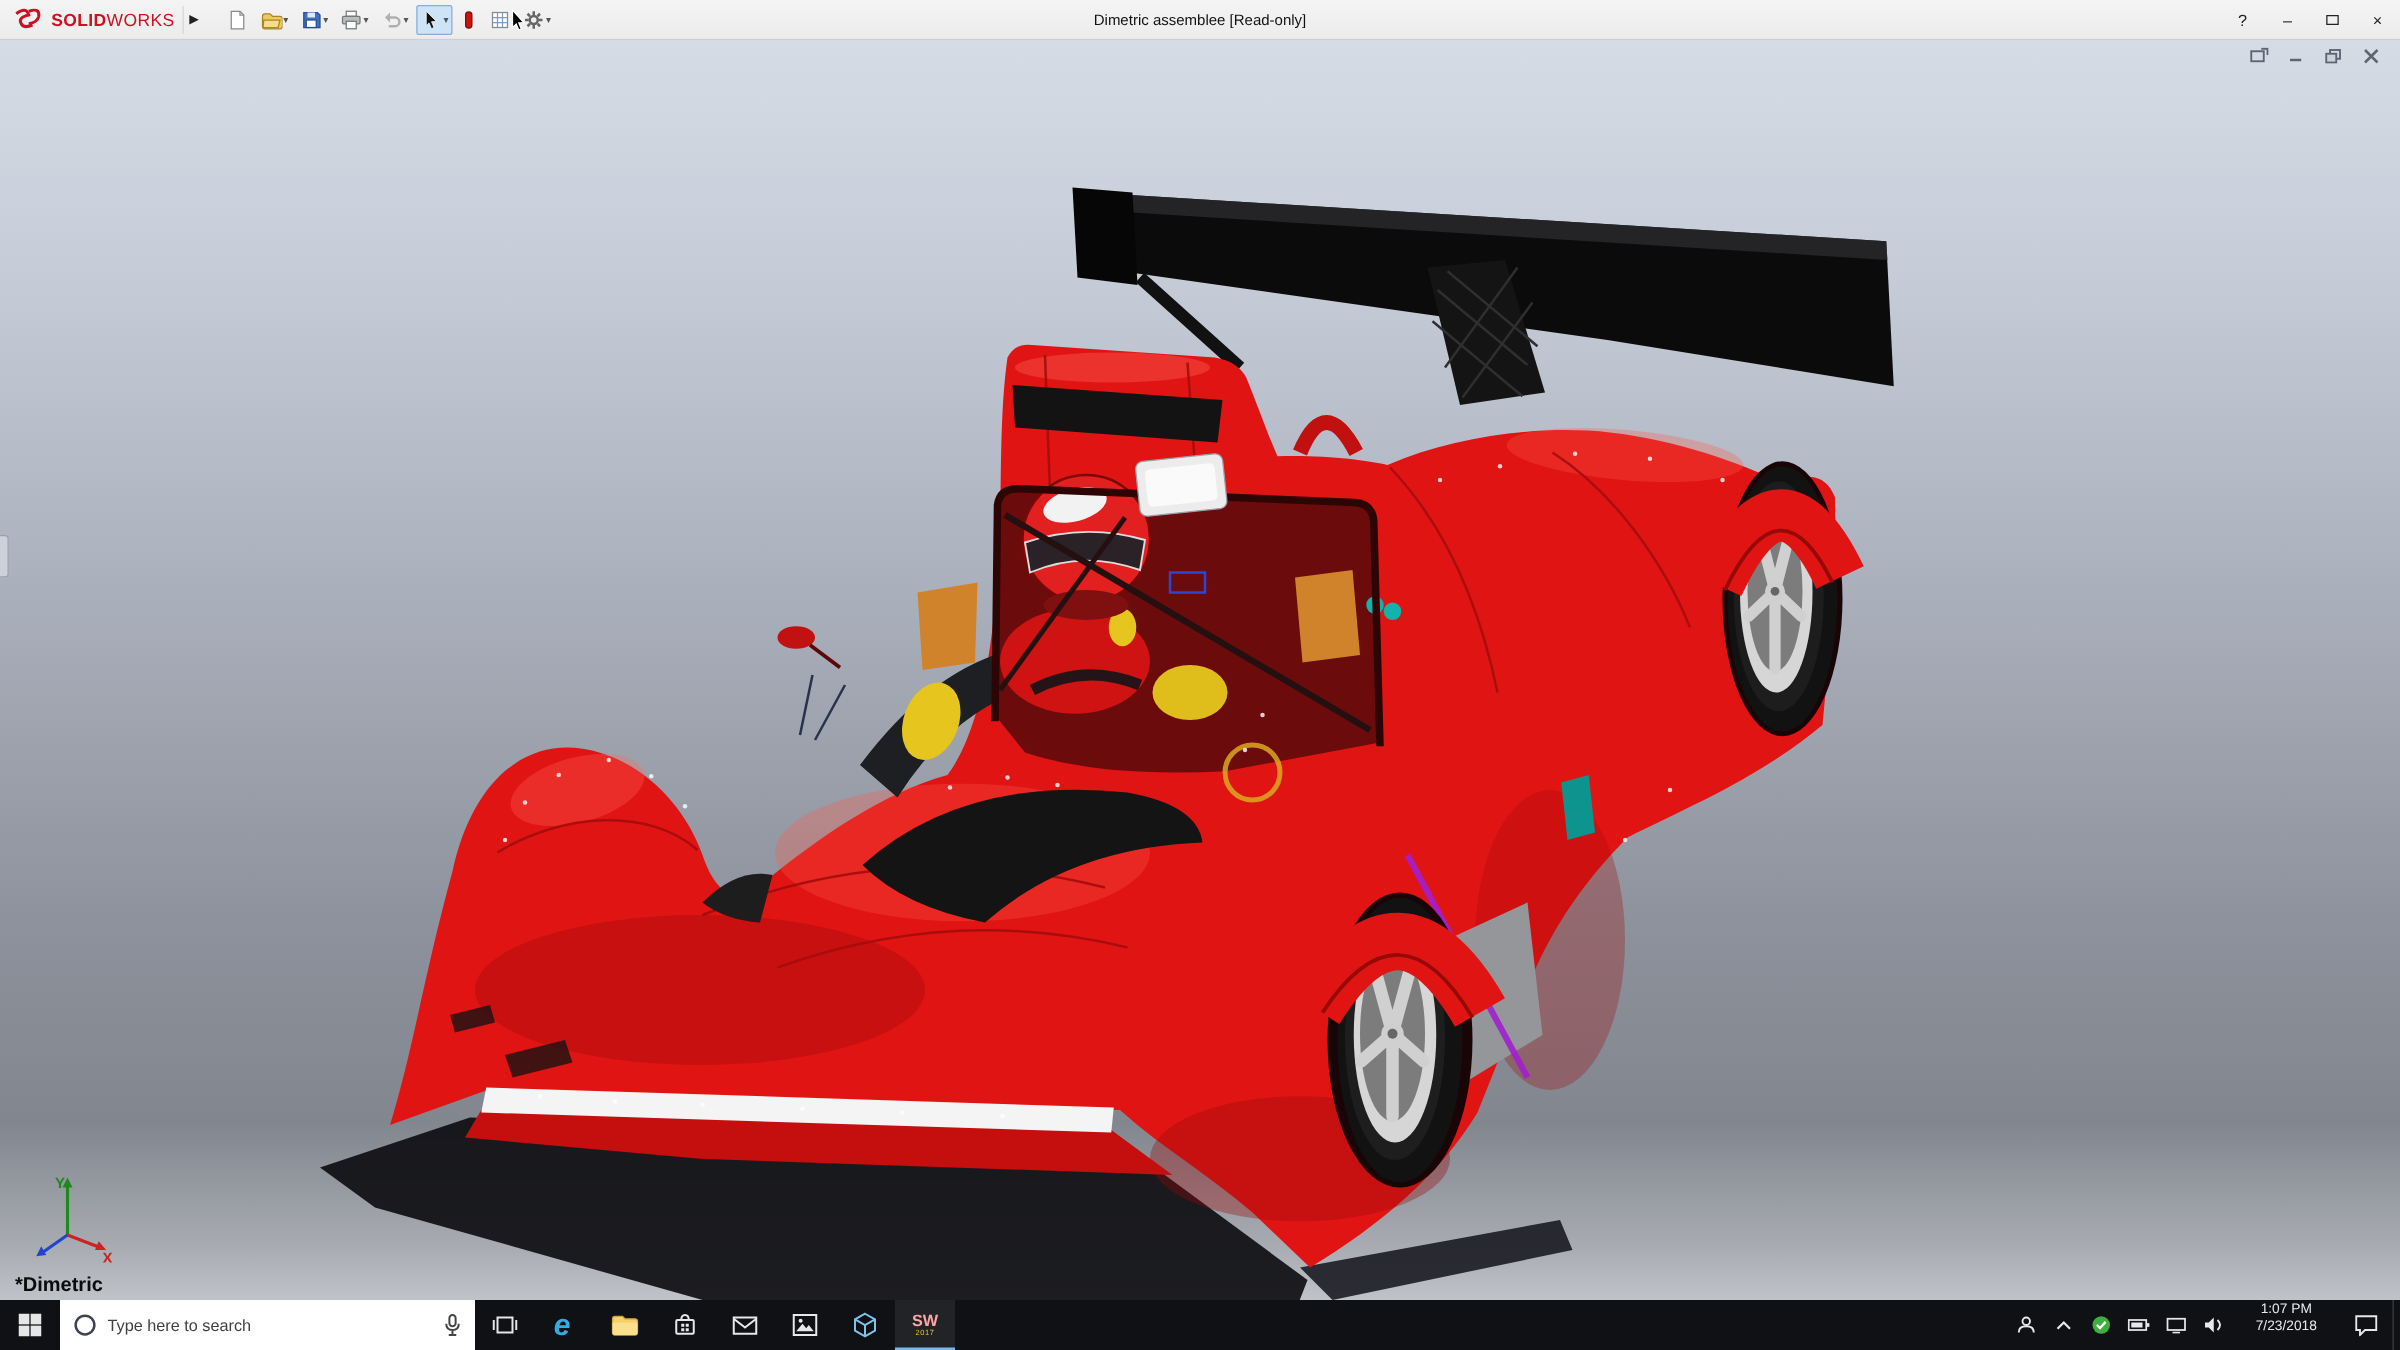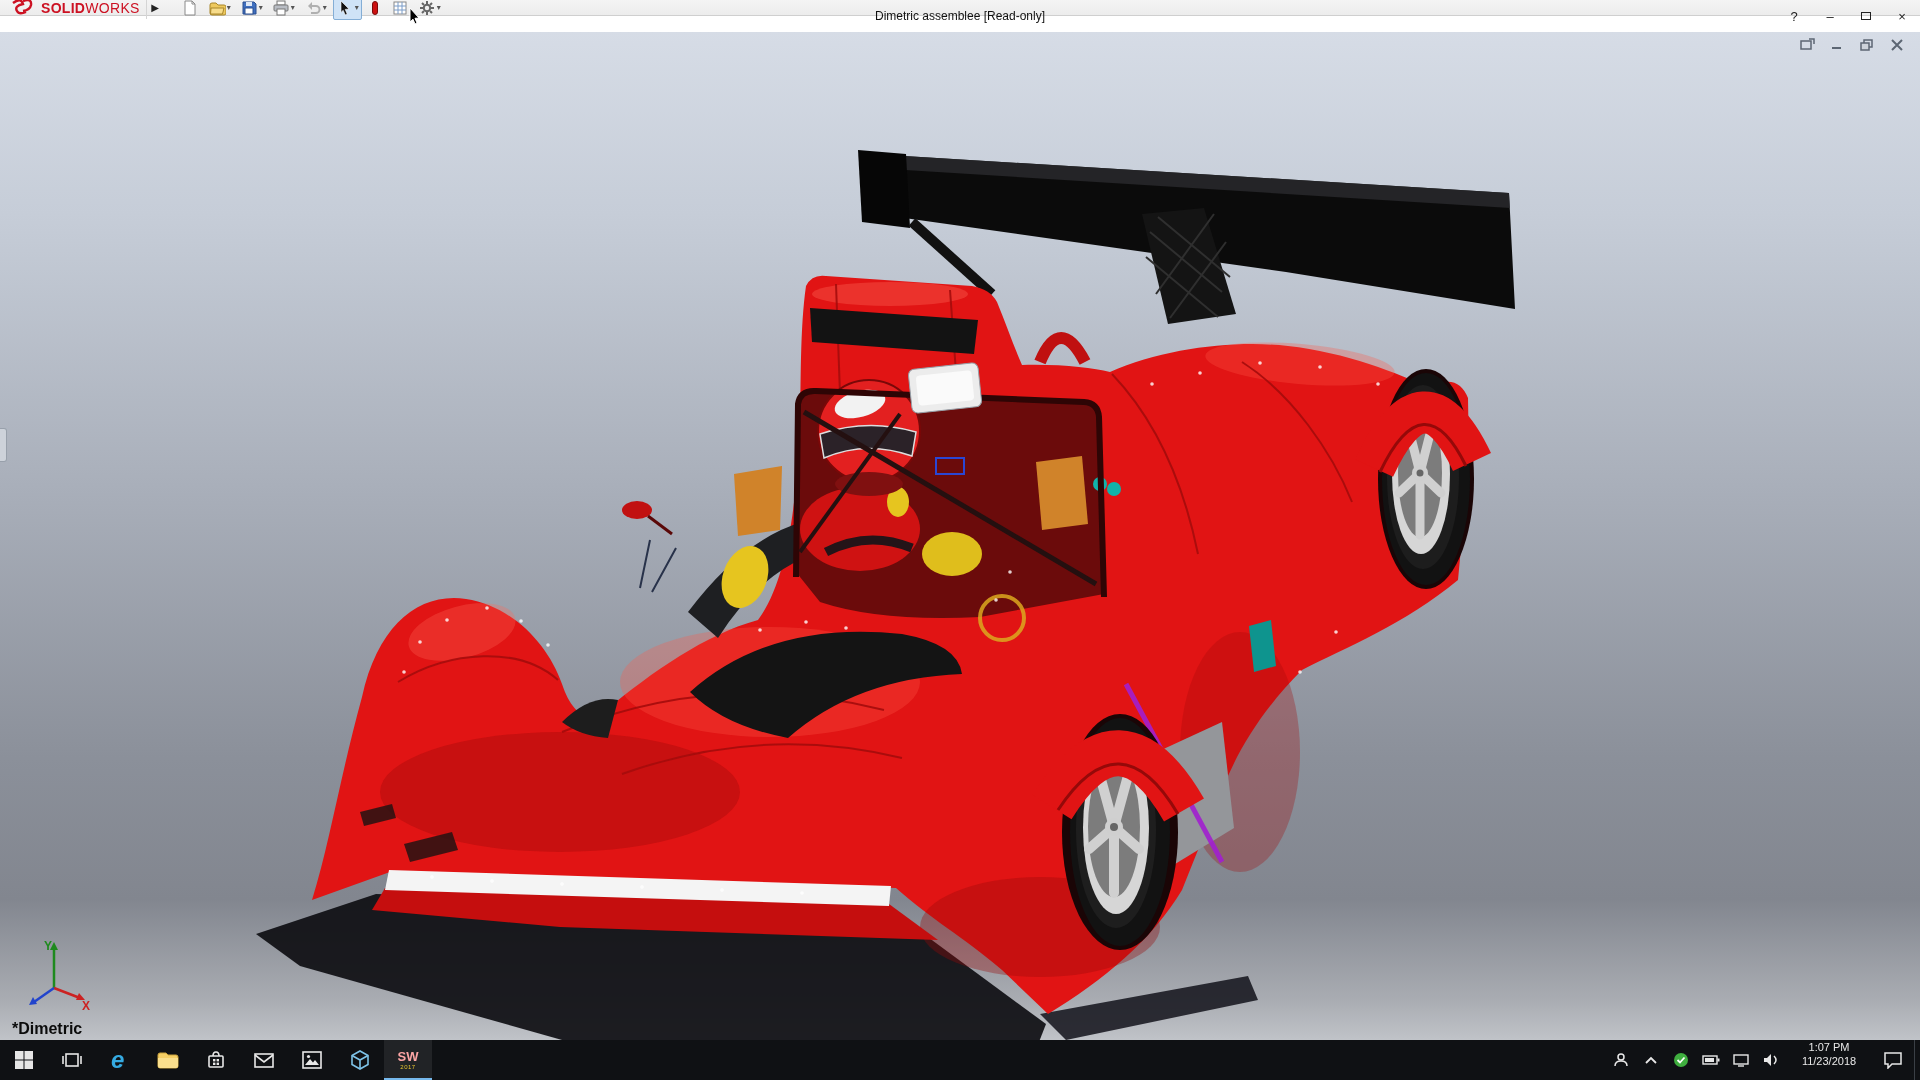--- a/index.html
+++ b/index.html
@@ -1,20 +1,20 @@
 <!DOCTYPE html>
 <html><head>
 <meta charset="utf-8">
 <style>
   * { margin:0; padding:0; box-sizing:border-box; }
   html,body { width:1920px; height:1080px; overflow:hidden;
     font-family:"Liberation Sans","DejaVu Sans",sans-serif; }
 
   
-  .titlebar { position:absolute; left:0; top:0; width:1920px; height:16px;
+  .titlebar { position:absolute; left:0; top:0; width:1920px; height:32px;
     background:linear-gradient(#f4f4f4,#ececec); border-bottom:1px solid #cfcfcf;
     display:flex; align-items:center; }
   .logo { display:flex; align-items:center; gap:5px; padding:0 6px 0 10px; }
   .logo-text { font-size:14px; color:#cc1122; letter-spacing:.3px; white-space:nowrap; }
   .logo-text .b { font-weight:800; }
   .flyout { width:18px; height:22px; display:flex; align-items:center; justify-content:center;
     border-left:1px solid #d5d5d5; color:#222; font-size:10px; cursor:pointer; }
   .tb-icons { display:flex; align-items:center; gap:3px; margin-left:14px; }
   .tool { display:flex; align-items:center; padding:2px 2px; border:1px solid transparent; }
   .tool svg { display:block; }
@@ -375,20 +375,30 @@
 <div class="taskbar">
   <div class="tb-btn">
     <svg width="20" height="20" viewBox="0 0 20 20">
       <rect x="1" y="1" width="8.5" height="8.5" fill="#e6e6e6"></rect>
         <rect x="10.5" y="1" width="8.5" height="8.5" fill="#e6e6e6"></rect>
       <rect x="1" y="10.5" width="8.5" height="8.5" fill="#e6e6e6"></rect>
         <rect x="10.5" y="10.5" width="8.5" height="8.5" fill="#e6e6e6"></rect>
     </svg>
   </div>
 
+  <div class="searchbox">
+    <svg width="20" height="20" viewBox="0 0 20 20">
+      <circle cx="10" cy="10" r="7.5" fill="none" stroke="#3c4450" stroke-width="2"></circle>
+    </svg>
+    <input class="search-input" placeholder="Type here to search" style="">
+    <svg width="16" height="20" viewBox="0 0 16 20">
+      <rect x="5.5" y="2" width="5" height="9" rx="2.5" fill="none" stroke="#444" stroke-width="1.6"></rect>
+      <path d="M3,9 q0,5 5,5 q5,0 5,-5 M8,14 v4 M5,18 h6" fill="none" stroke="#444" stroke-width="1.6"></path>
+    </svg>
+  </div>
 
   <div class="tb-btn">
     <svg width="22" height="20" viewBox="0 0 22 20">
       <rect x="5" y="4" width="12" height="12" fill="none" stroke="#e6e6e6" stroke-width="1.6"></rect>
       <path d="M2,6 v8 M20,6 v8" stroke="#e6e6e6" stroke-width="1.6"></path>
     </svg>
   </div>
 
   <div class="app-btn">
     <svg width="26" height="26" viewBox="0 0 26 26">
@@ -469,21 +479,21 @@
       </svg>
     </div>
     <div class="tray-btn">
       <svg width="18" height="16" viewBox="0 0 18 16">
         <path d="M2,6 h3 l4,-4 v12 l-4,-4 h-3 z" fill="#e8e8e8"></path>
         <path d="M12,4 q4,4 0,8" fill="none" stroke="#e8e8e8" stroke-width="1.5"></path>
       </svg>
     </div>
     <div class="clock">
       <span>1:07 PM</span>
-      <span>11/23/2018</span>
+      <span>7/23/2018</span>
     </div>
     <div class="tray-btn" style="width:42px">
       <svg width="20" height="18" viewBox="0 0 20 18">
         <path d="M2,2 h16 v11 h-9 l-4,4 v-4 h-3 z" fill="none" stroke="#e8e8e8" stroke-width="1.5"></path>
       </svg>
     </div>
     <div class="show-desktop"></div>
   </div>
 </div>
 

